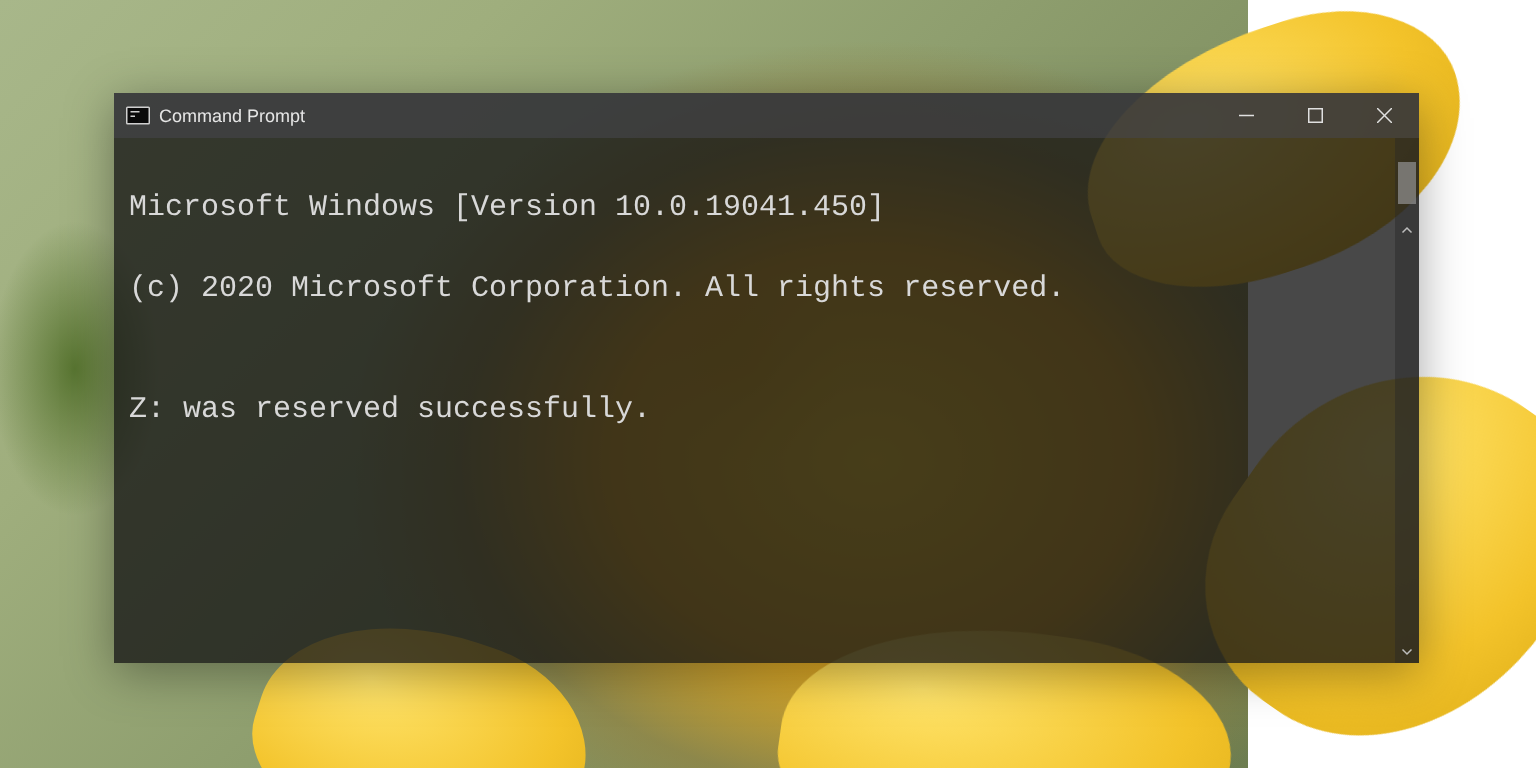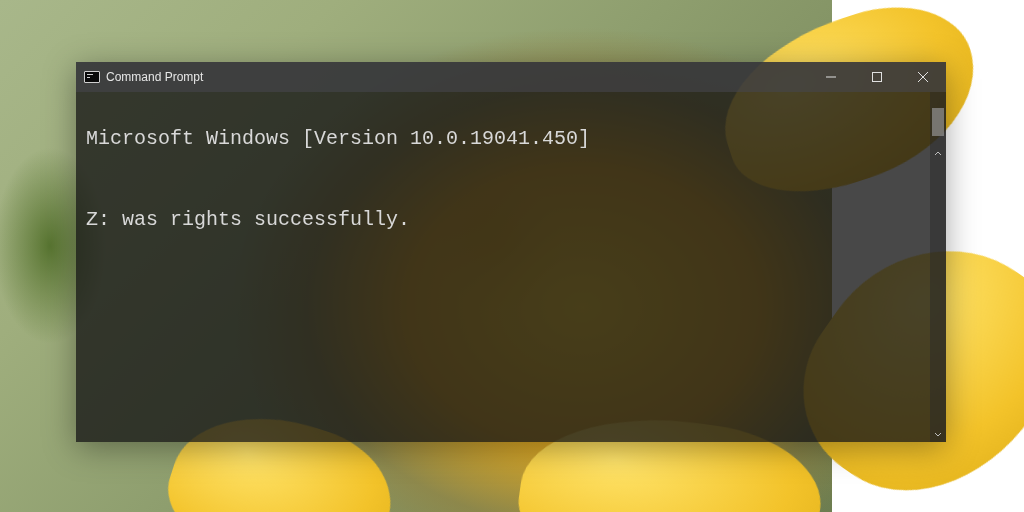--- a/index.html
+++ b/index.html
@@ -157,22 +157,23 @@
       <span class="win-btn">
         <svg width="10" height="10" viewBox="0 0 10 10">
             <line x1="0" y1="0" x2="10" y2="10" stroke="currentColor" stroke-width="1"></line>
             <line x1="10" y1="0" x2="0" y2="10" stroke="currentColor" stroke-width="1"></line>
           </svg>
       </span>
     </div>
 
     <div class="terminal-body">
 <span class="line">Microsoft Windows [Version 10.0.19041.450]</span>
+<span class="line">(c) 2020 Microsoft Corporation. All rights reserved.</span>
 <span class="line"></span>
-<span class="line">Z: was rights successfully.</span>
+<span class="line">Z: was reserved successfully.</span>
 <span class="line"></span>
 <span class="line"></span>
 
       <div class="scrollbar">
         <div class="scroll-arrow">
           <svg width="8" height="8" viewBox="0 0 8 8">
               <polyline points="1,5 4,2 7,5" fill="none" stroke="currentColor" stroke-width="1"></polyline>
             </svg>
         </div>
         <div class="scroll-thumb"></div>

